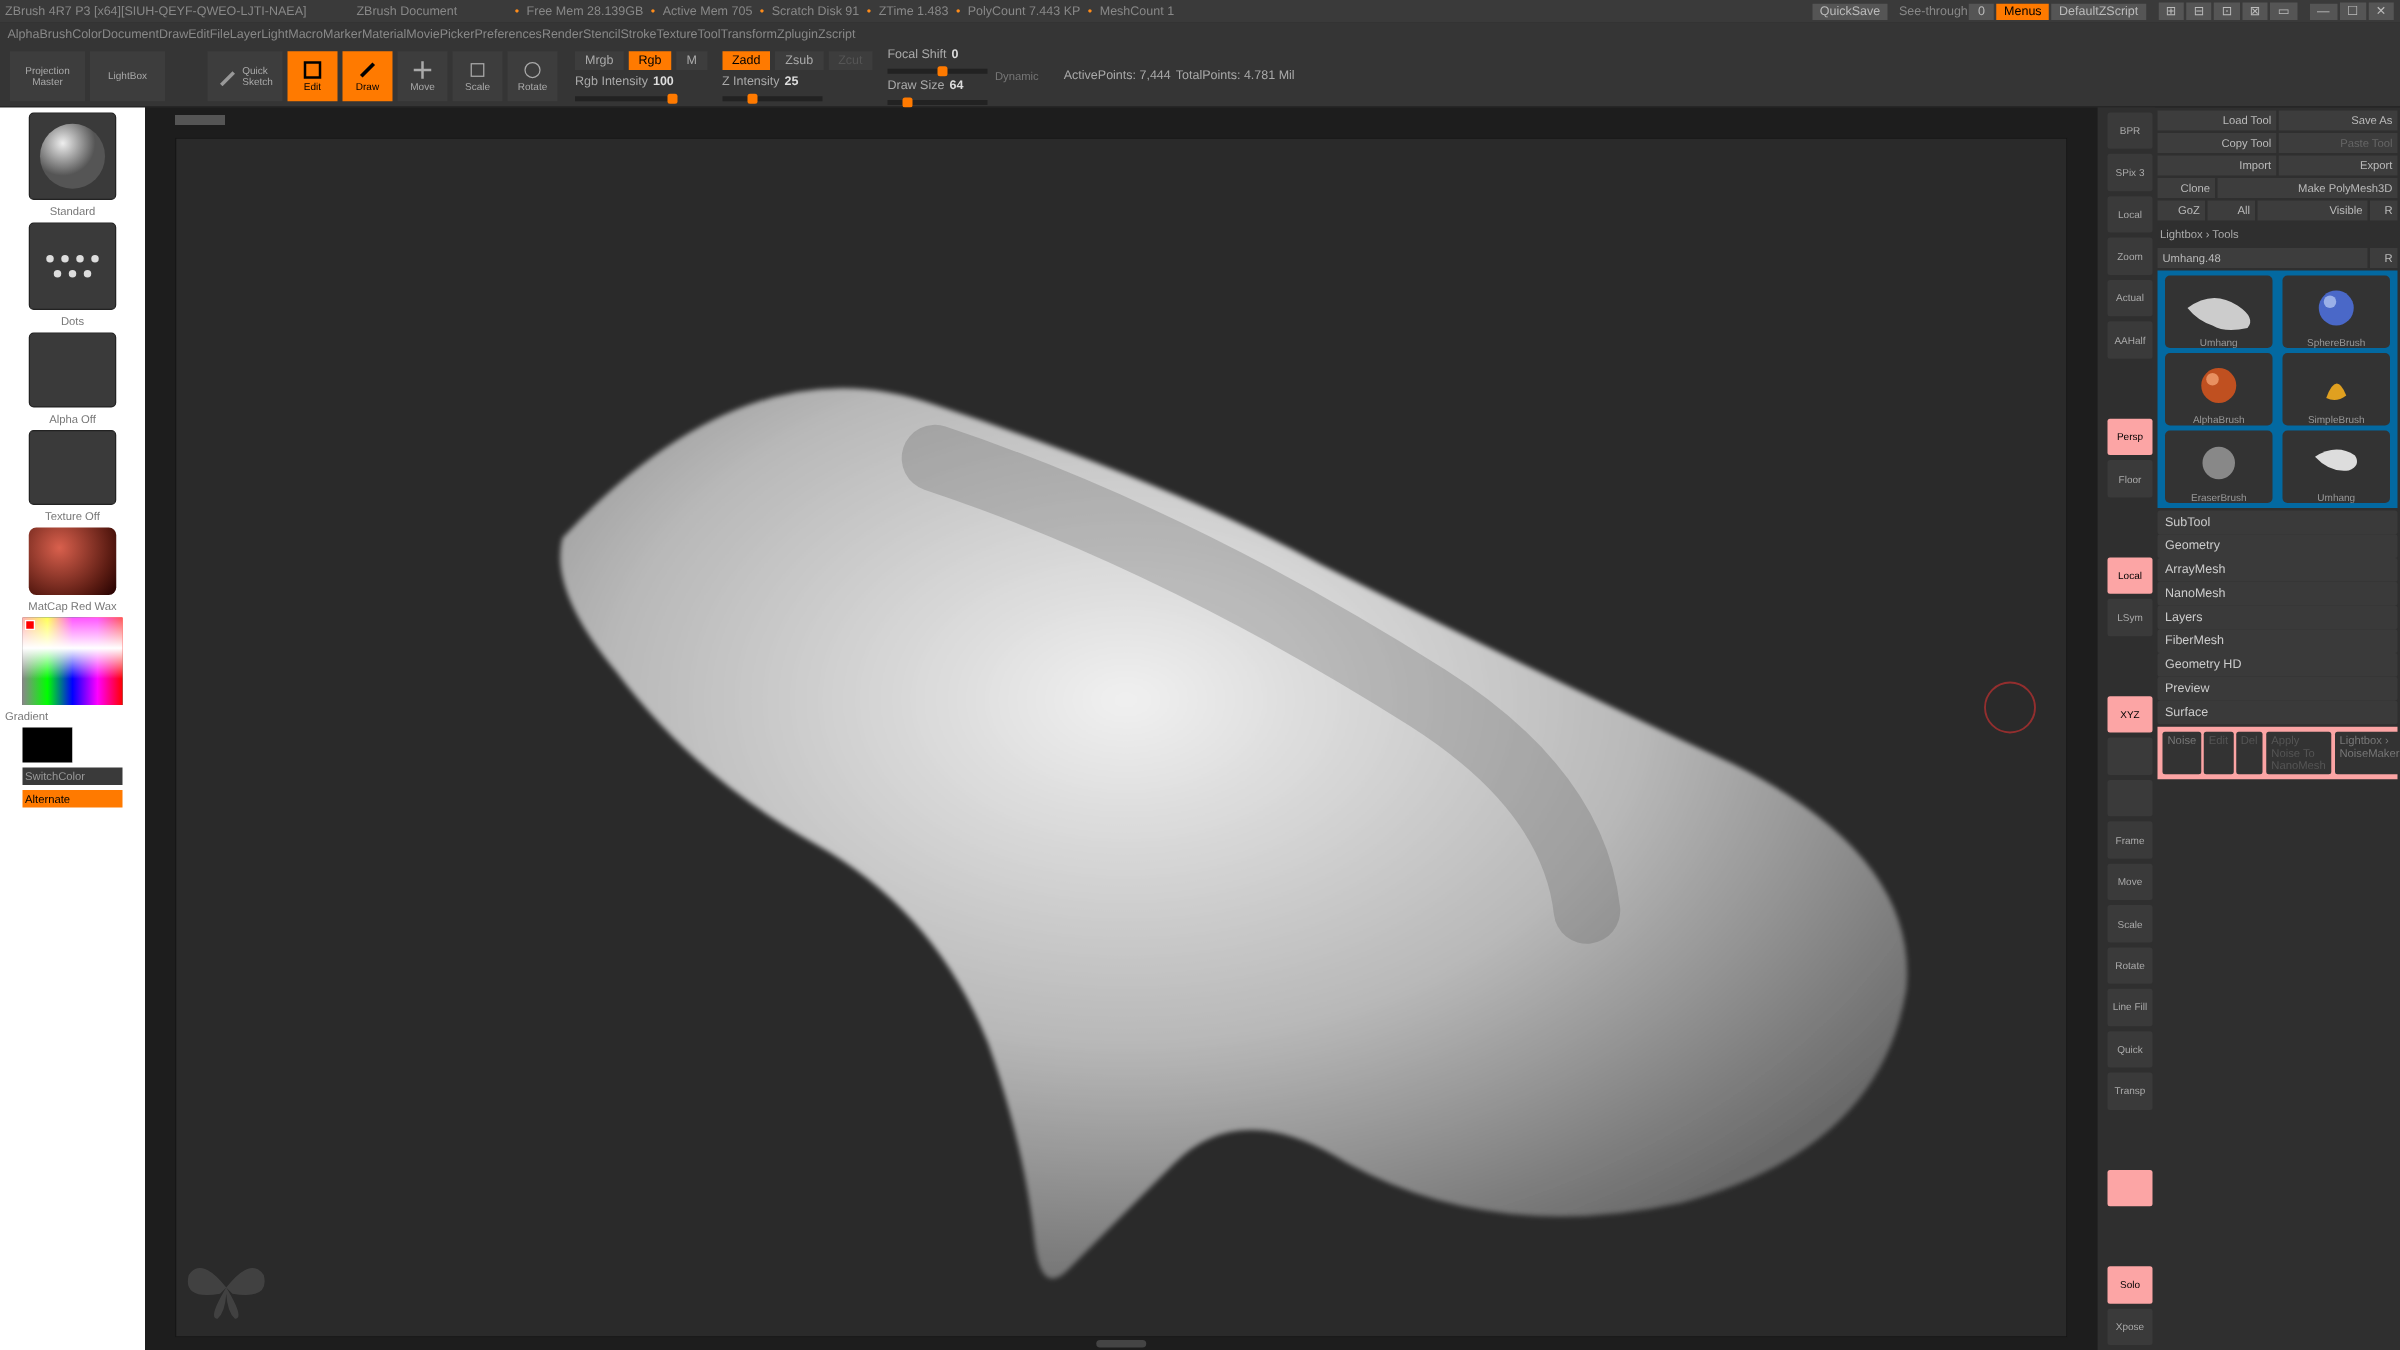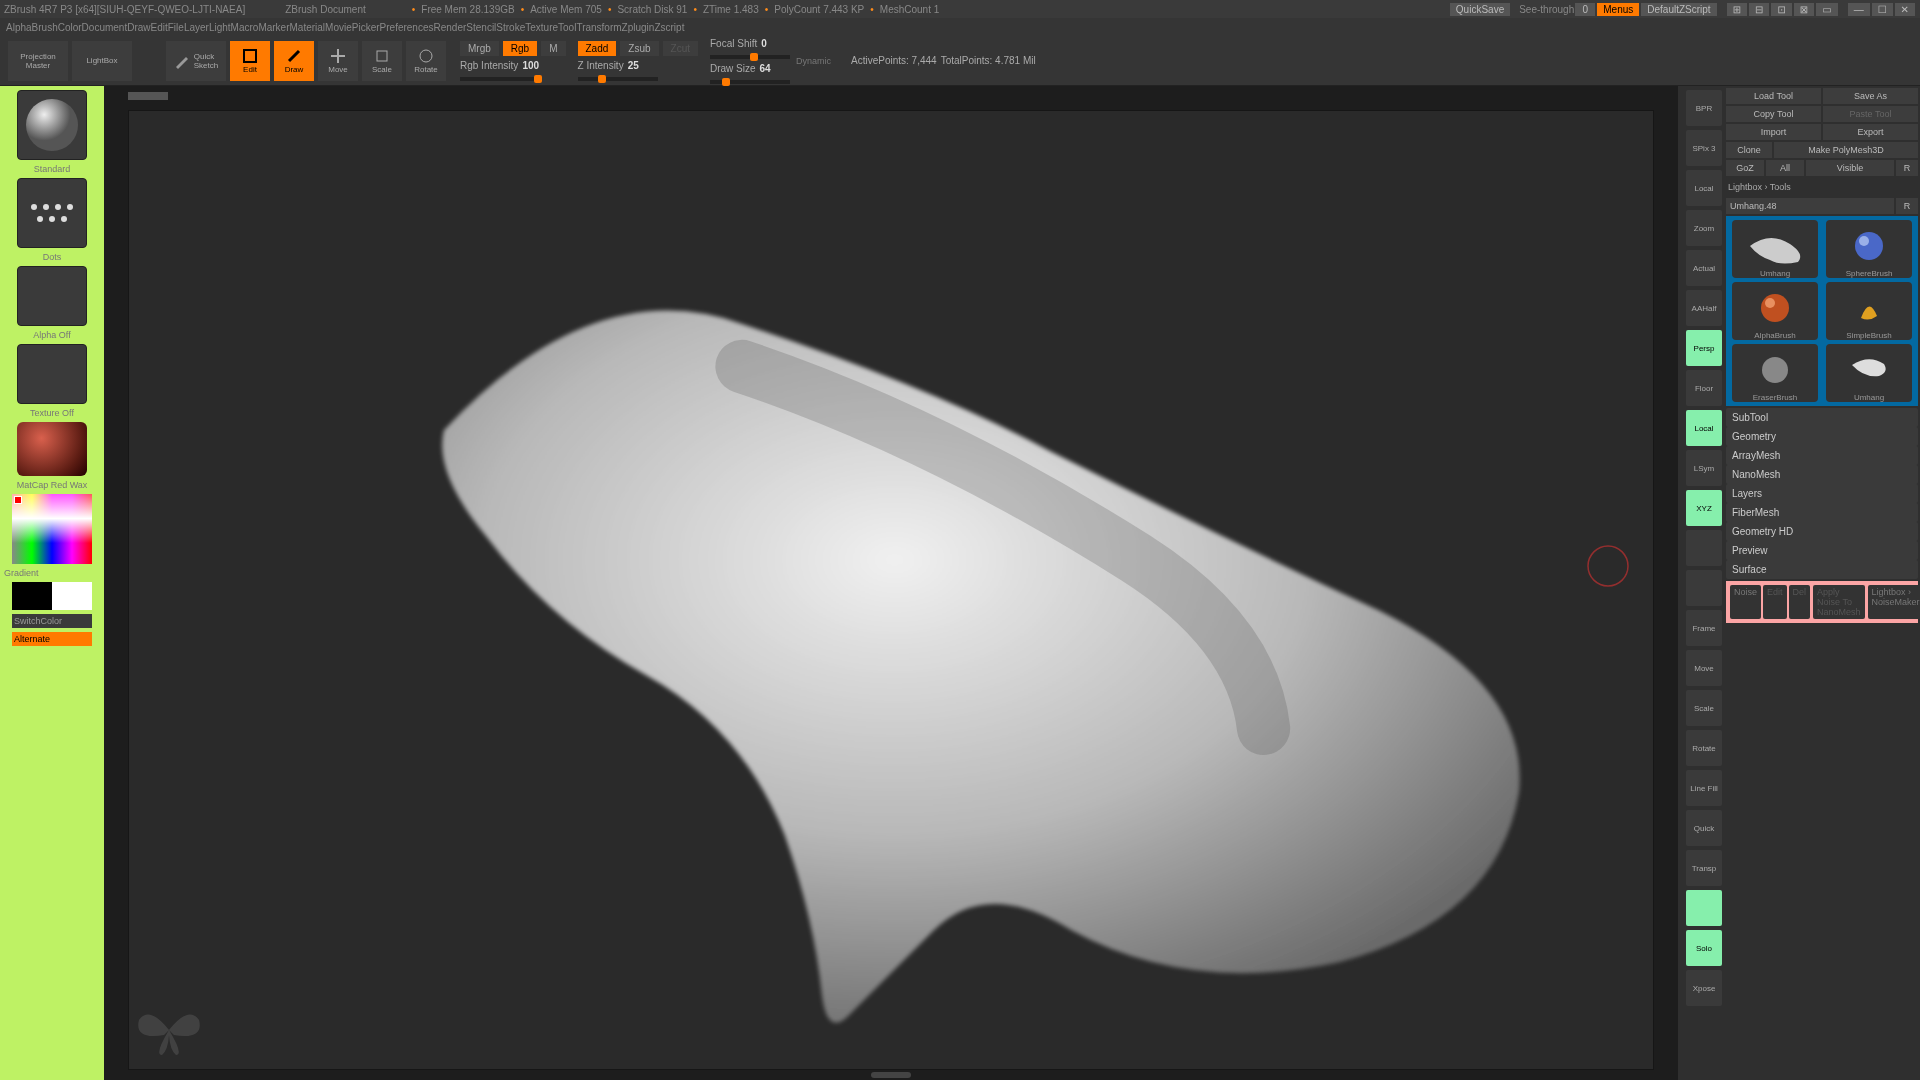--- a/index.html
+++ b/index.html
@@ -16,41 +16,41 @@
 .tool-btn.on { background:#ff7a00; color:#000; }
 .tool-btn.wide { width:60px; }
 .toolbar .slider-group { margin-left:12px; display:flex; flex-direction:column; justify-content:center; gap:4px; font-size:10px; color:#aaa; }
 .toolbar .row { display:flex; align-items:center; gap:4px; }
 .toolbar .pill { background:#3d3d3d; padding:2px 8px; font-size:10px; color:#aaa; }
 .toolbar .pill.on { background:#ff7a00; color:#000; }
 .toolbar .slider { position:relative; width:80px; height:4px; background:#222; margin-top:2px; }
 .toolbar .slider .thumb { position:absolute; width:8px; height:8px; background:#ff7a00; top:-2px; border-radius:2px; }
 .toolbar .info { margin-left:20px; font-size:10px; color:#aaa; display:flex; flex-direction:row; gap:4px; }
 .main { display:flex; height:calc(100% - 86px); }
-.left-col { width:104px; background:#bef264; display:flex; flex-direction:column; align-items:center; padding:4px; gap:4px; }
+.left-col { width:116px; background:#ffffff; display:flex; flex-direction:column; align-items:center; padding:4px; gap:4px; }
 .left-col .thumb { width:70px; height:70px; background:#3a3a3a; border:1px solid #222; border-radius:4px; display:flex; align-items:center; justify-content:center; position:relative; }
 .left-col .lbl { font-size:9px; color:#777; text-align:center; width:100%; }
 .left-col .dots { display:flex; flex-wrap:wrap; width:50px; gap:6px; justify-content:center; }
 .left-col .dots span { width:6px; height:6px; background:#ddd; border-radius:50%; }
 .left-col .mat { width:70px; height:54px; background:radial-gradient(circle at 35% 30%,#d9604d,#5a1b12 70%,#200); border-radius:6px; }
 .left-col .grad { width:80px; height:70px; background:linear-gradient(to bottom,#f55,#fff 35%,#000 70%),linear-gradient(to right,#888,#0f0,#00f,#f0f,#f00); background-blend-mode:screen; position:relative; }
 .left-col .grad .picker { position:absolute; left:2px; top:2px; width:8px; height:8px; border:1px solid #fff; background:#f00; }
 .left-col .sw-row { display:flex; width:80px; }
 .left-col .sw-row div { width:40px; height:28px; }
 .left-col .btn-row { width:80px; padding:2px; background:#3a3a3a; font-size:9px; text-align:left; }
 .left-col .btn-row.on { background:#ff7a00; color:#000; }
 .canvas-wrap { flex:1; background:#1d1d1d; position:relative; padding:24px 24px 10px 24px; }
 .canvas { width:100%; height:100%; background:#2a2a2a; position:relative; overflow:hidden; border:1px solid #161616; }
 .butterfly { position:absolute; left:30px; bottom:20px; opacity:.25; }
 .right-strip { width:46px; background:#2f2f2f; display:flex; flex-direction:column; align-items:flex-end; padding:4px 2px; gap:4px; }
 .right-strip .sbtn { width:36px; height:36px; background:#3a3a3a; display:flex; flex-direction:column; align-items:center; justify-content:center; font-size:8px; color:#aaa; cursor:pointer; border-radius:2px; }
-.right-strip .sbtn.on { background:#86efac; color:#000; }
+.right-strip .sbtn.on { background:#fca5a5; color:#000;margin-top:44px; }
 .tool-panel { width:196px; background:#2f2f2f; overflow-y:auto; padding:2px; display:flex; flex-direction:column; gap:2px; }
 .tool-panel .prow { display:flex; gap:2px; }
-.tool-panel .pbtn { flex:1; background:#3d3d3d; padding:3px 4px; font-size:9px; color:#bbb; cursor:pointer; text-align:center; white-space:nowrap; }
+.tool-panel .pbtn { flex:1; background:#3d3d3d; padding:3px 4px; font-size:9px; color:#bbb; cursor:pointer; text-align:right; white-space:nowrap; }
 .tool-panel .pbtn.dim { color:#666; }
 .tool-panel .crumb { font-size:9px; color:#aaa; padding:4px 2px; }
 .tool-panel .pal { background:#0369a1; padding:4px; display:flex; flex-wrap:wrap; gap:4px; justify-content:space-around; }
 .tool-panel .pal .pt { width:86px; height:58px; background:#333; display:flex; flex-direction:column; align-items:center; justify-content:flex-end; font-size:8px; color:#999; border-radius:4px; position:relative; }
 .tool-panel .pal .pt svg { position:absolute; top:6px; }
 .tool-panel .sec { background:#3a3a3a; padding:4px 6px; font-size:10px; color:#ccc; cursor:pointer; border-radius:2px; }
 .tool-panel .sub { background:#fca5a5; padding:4px; display:flex; flex-direction:row; gap:3px; }
 .tool-panel .slab { font-size:9px; color:#777; padding:2px 4px; background:#333; border-radius:2px; }
 .tool-panel .nslider { height:12px; background:#333; position:relative; display:flex; align-items:center; }
 .tool-panel .nslider .fill { position:absolute; height:100%; background:#aa5a20; right:0; }

